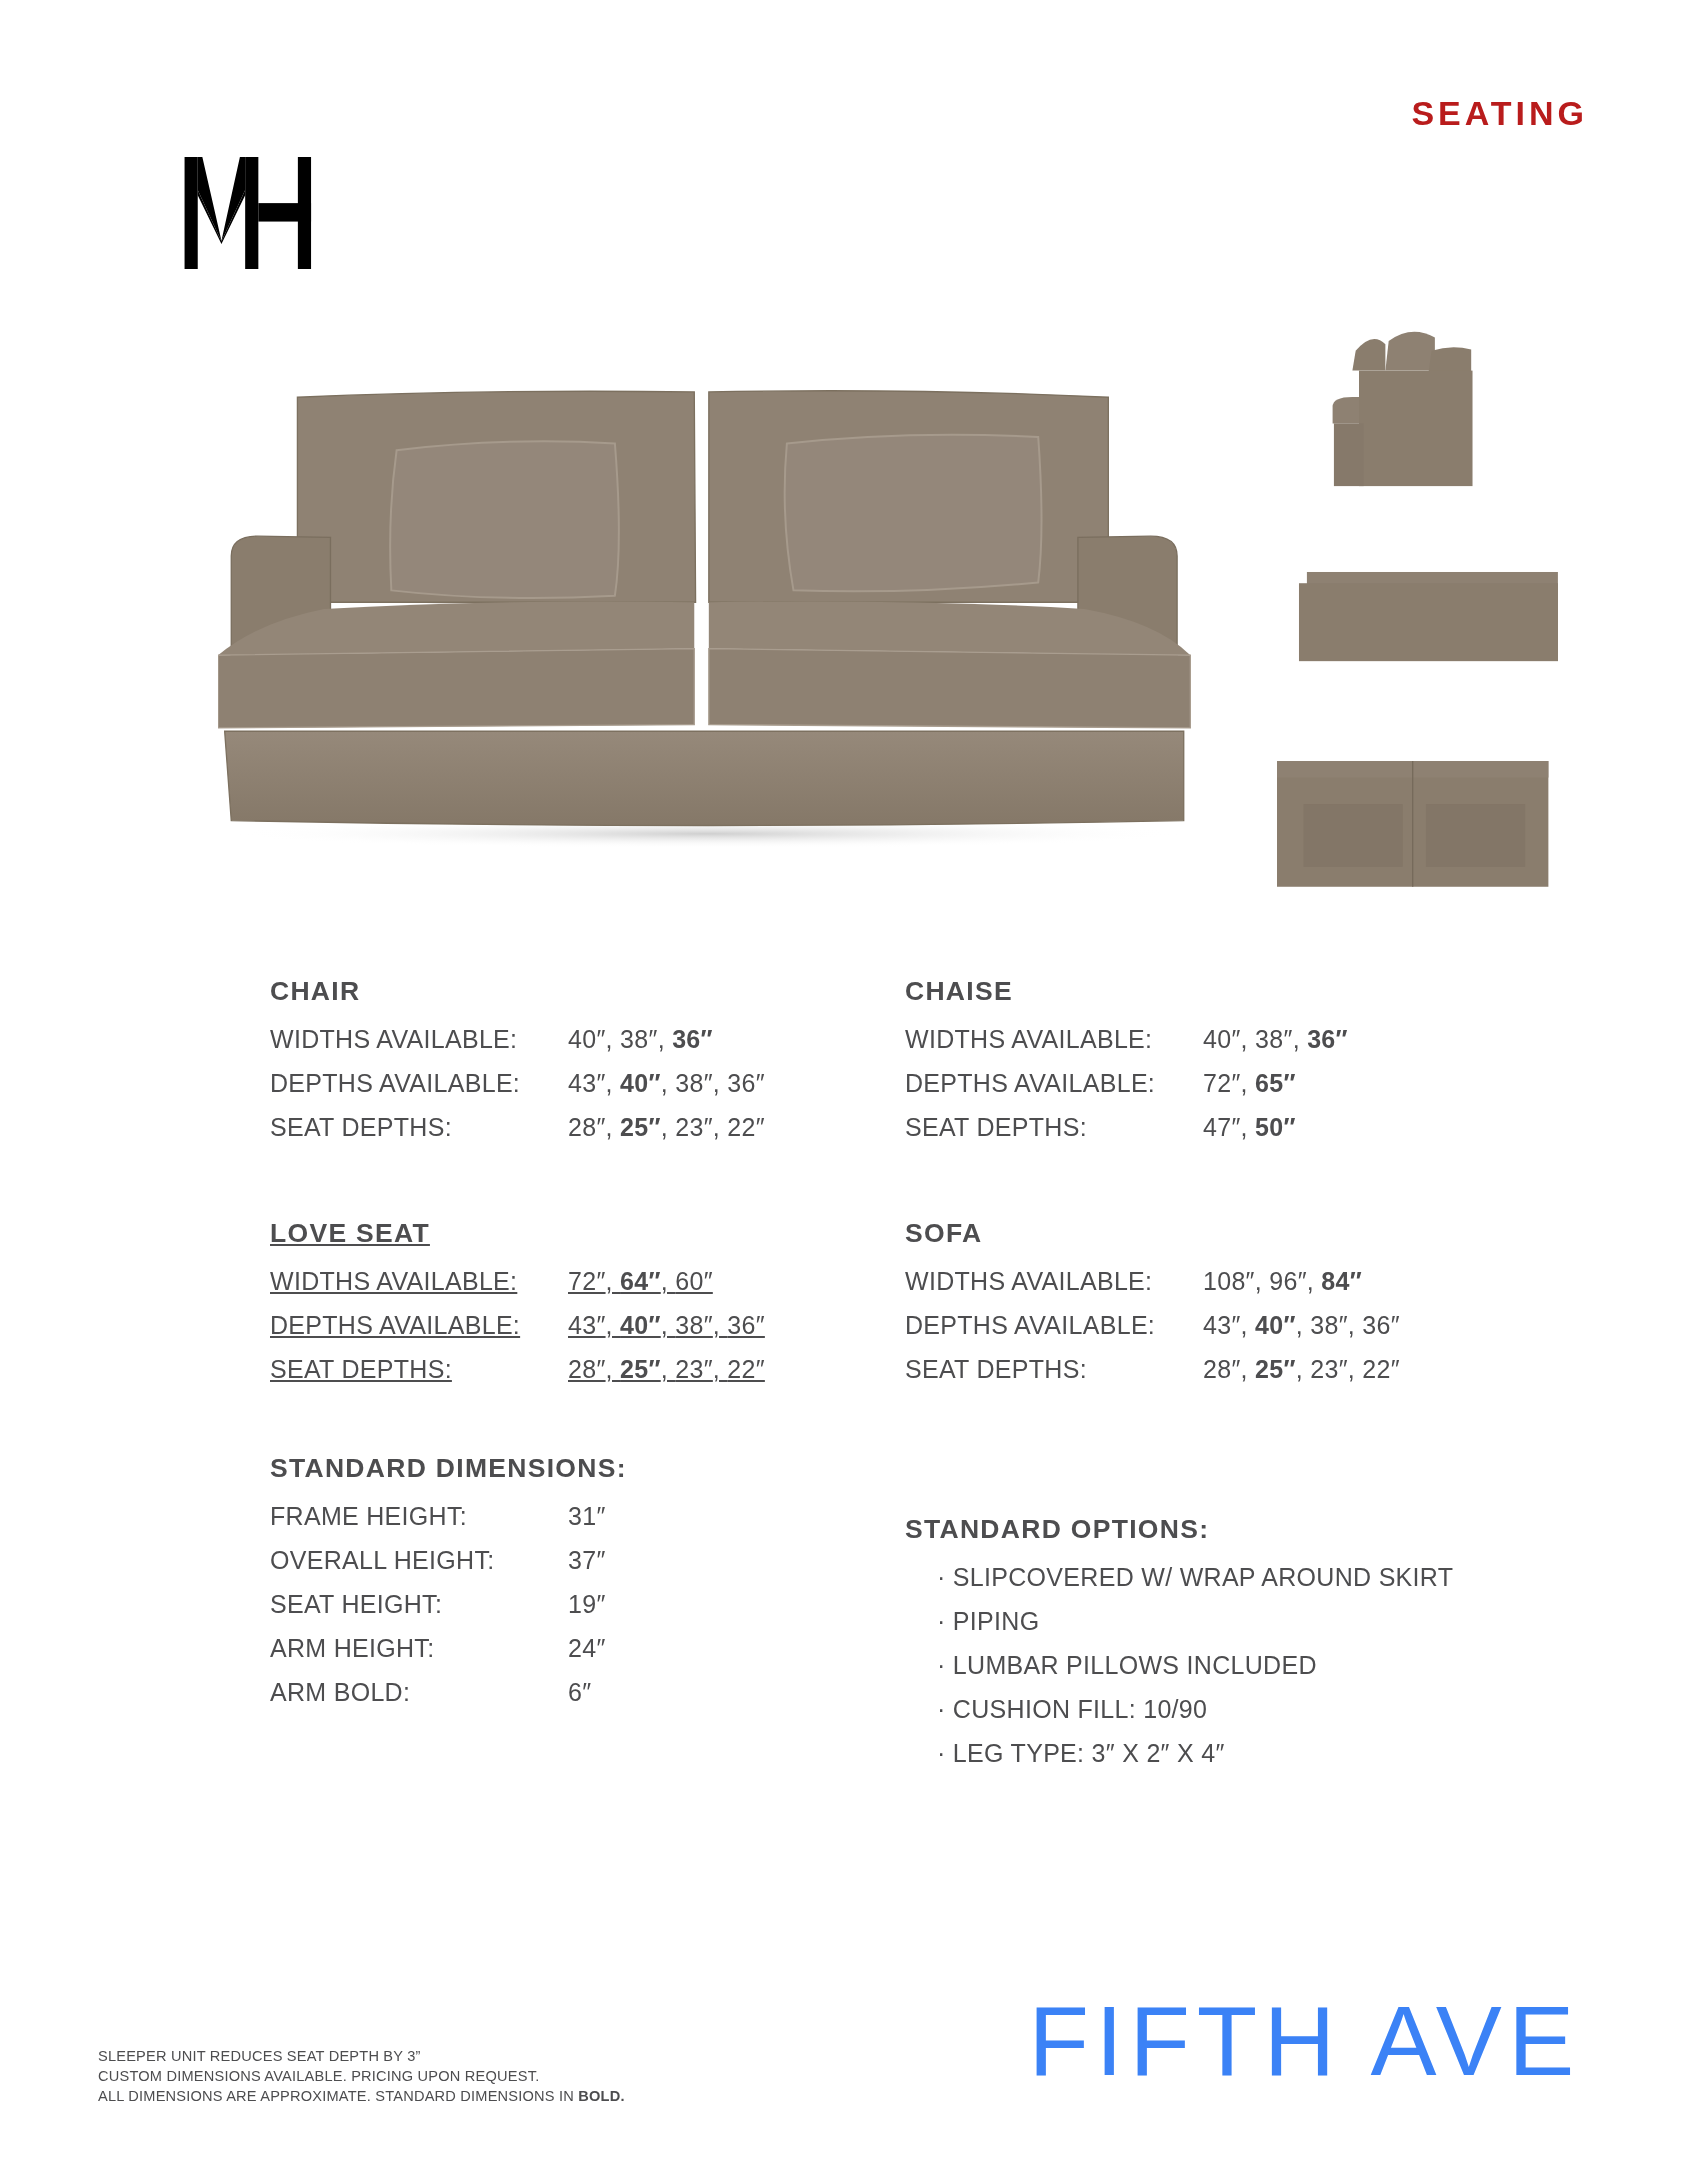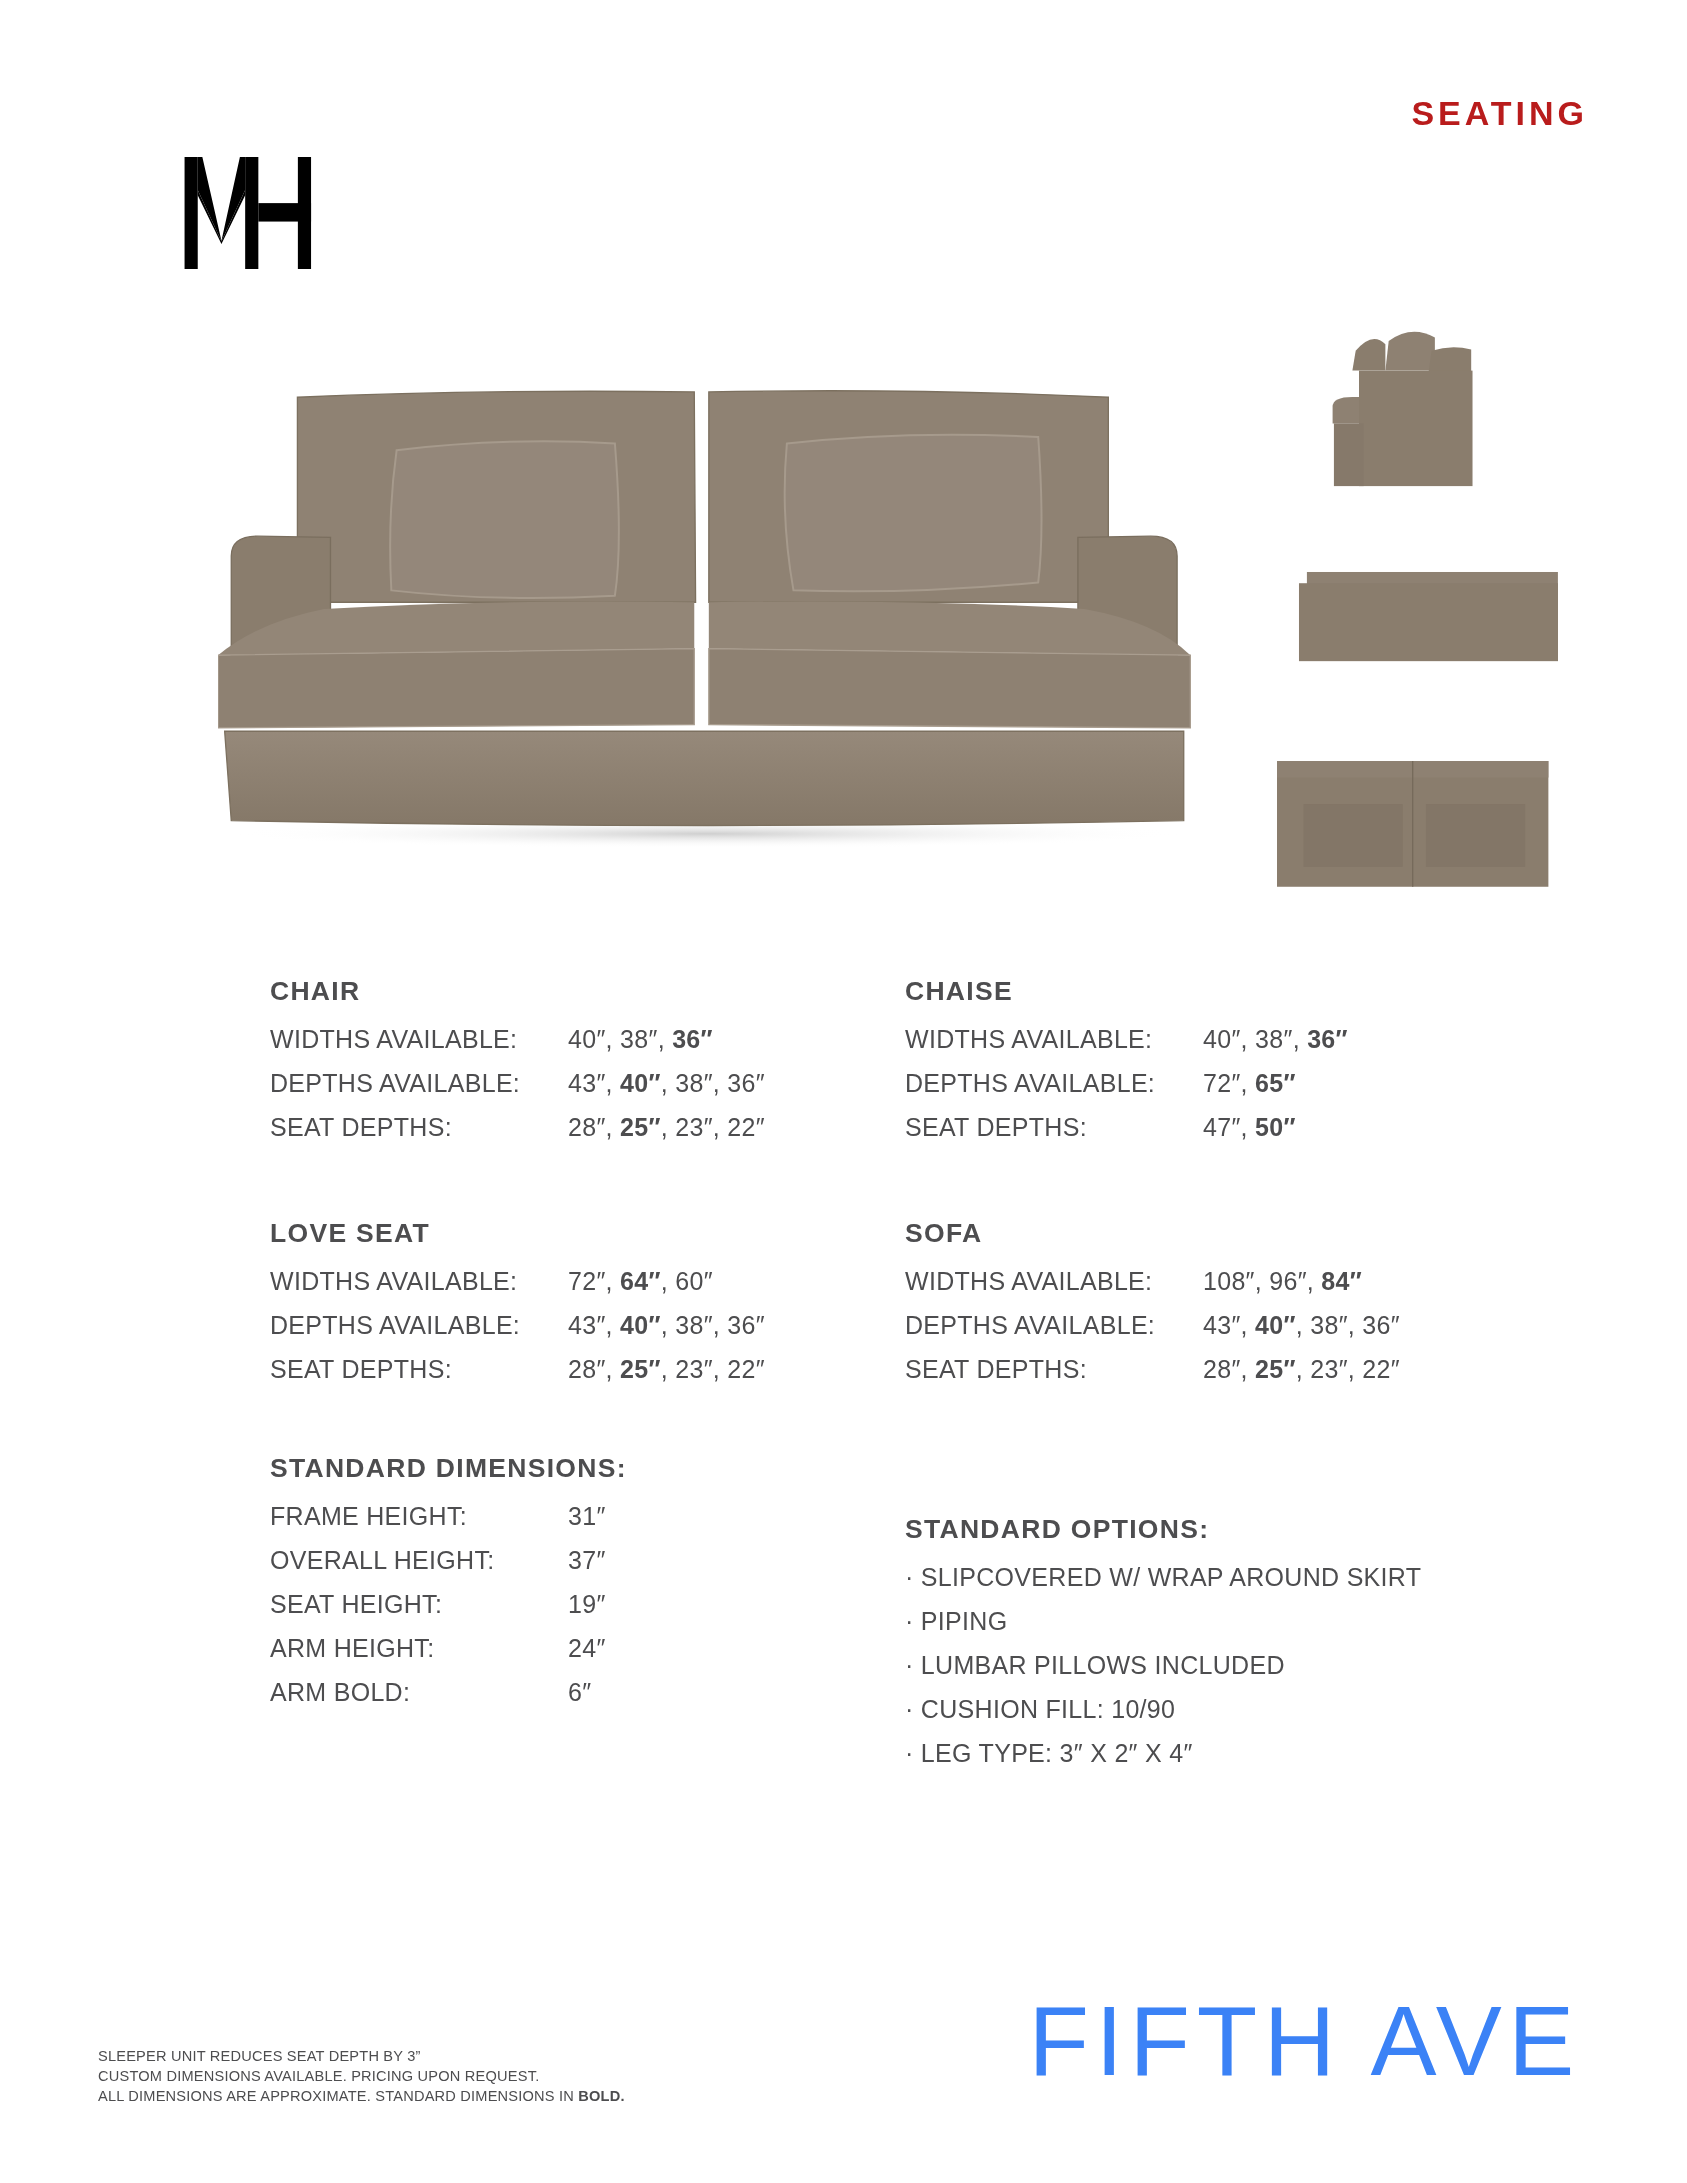--- a/index.html
+++ b/index.html
@@ -19,25 +19,25 @@
   .thumb-top { left: 1277px; top: 761px; width: 278px; height: 139px; }
 
   
   .spec { width: 595px; }
   .spec h2 { margin: 0 0 9.3px 0; font-size: 26.5px; font-weight: bold; letter-spacing: 1.3px; color: #4d4d4f; line-height: 34px; }
   .row { display: flex; font-size: 25px; line-height: 44px; color: #4d4d4f; letter-spacing: 0.3px; }
   .row .lbl { width: 298px; flex: none; }
   .row .val { flex: 1; }
   .row .val b { font-weight: bold; }
   .dims .row .lbl { width: 298px; }
-  .opts .row { line-height: 44px; }
+  .opts .row { line-height: 44px; margin-left: 32px; }
 
   .chair  { left: 270px;  top: 974px; }
   .chaise { left: 905px; top: 974px; }
-  .love   { left: 270px;  top: 1216px; }
+  .love   { left: 270px;  top: 1216px; text-decoration: underline; }
   .sofa   { left: 905px; top: 1216px; }
   .dims   { left: 270px;  top: 1451px; }
   .opts   { left: 905px; top: 1512px; }
 
   
   .notes { left: 98px; top: 2046px; font-size: 14.6px; line-height: 20px; color: #4d4d4f; letter-spacing: 0.2px; }
   .notes b { font-weight: bold; }
   .collection { left: 992px; top: 1991px; width: 589px; text-align: right;
                 font-size: 99px; font-weight: normal; color: #3b82f6; letter-spacing: 6.6px; line-height: 99px;
                 transform: scaleY(1.0); }

